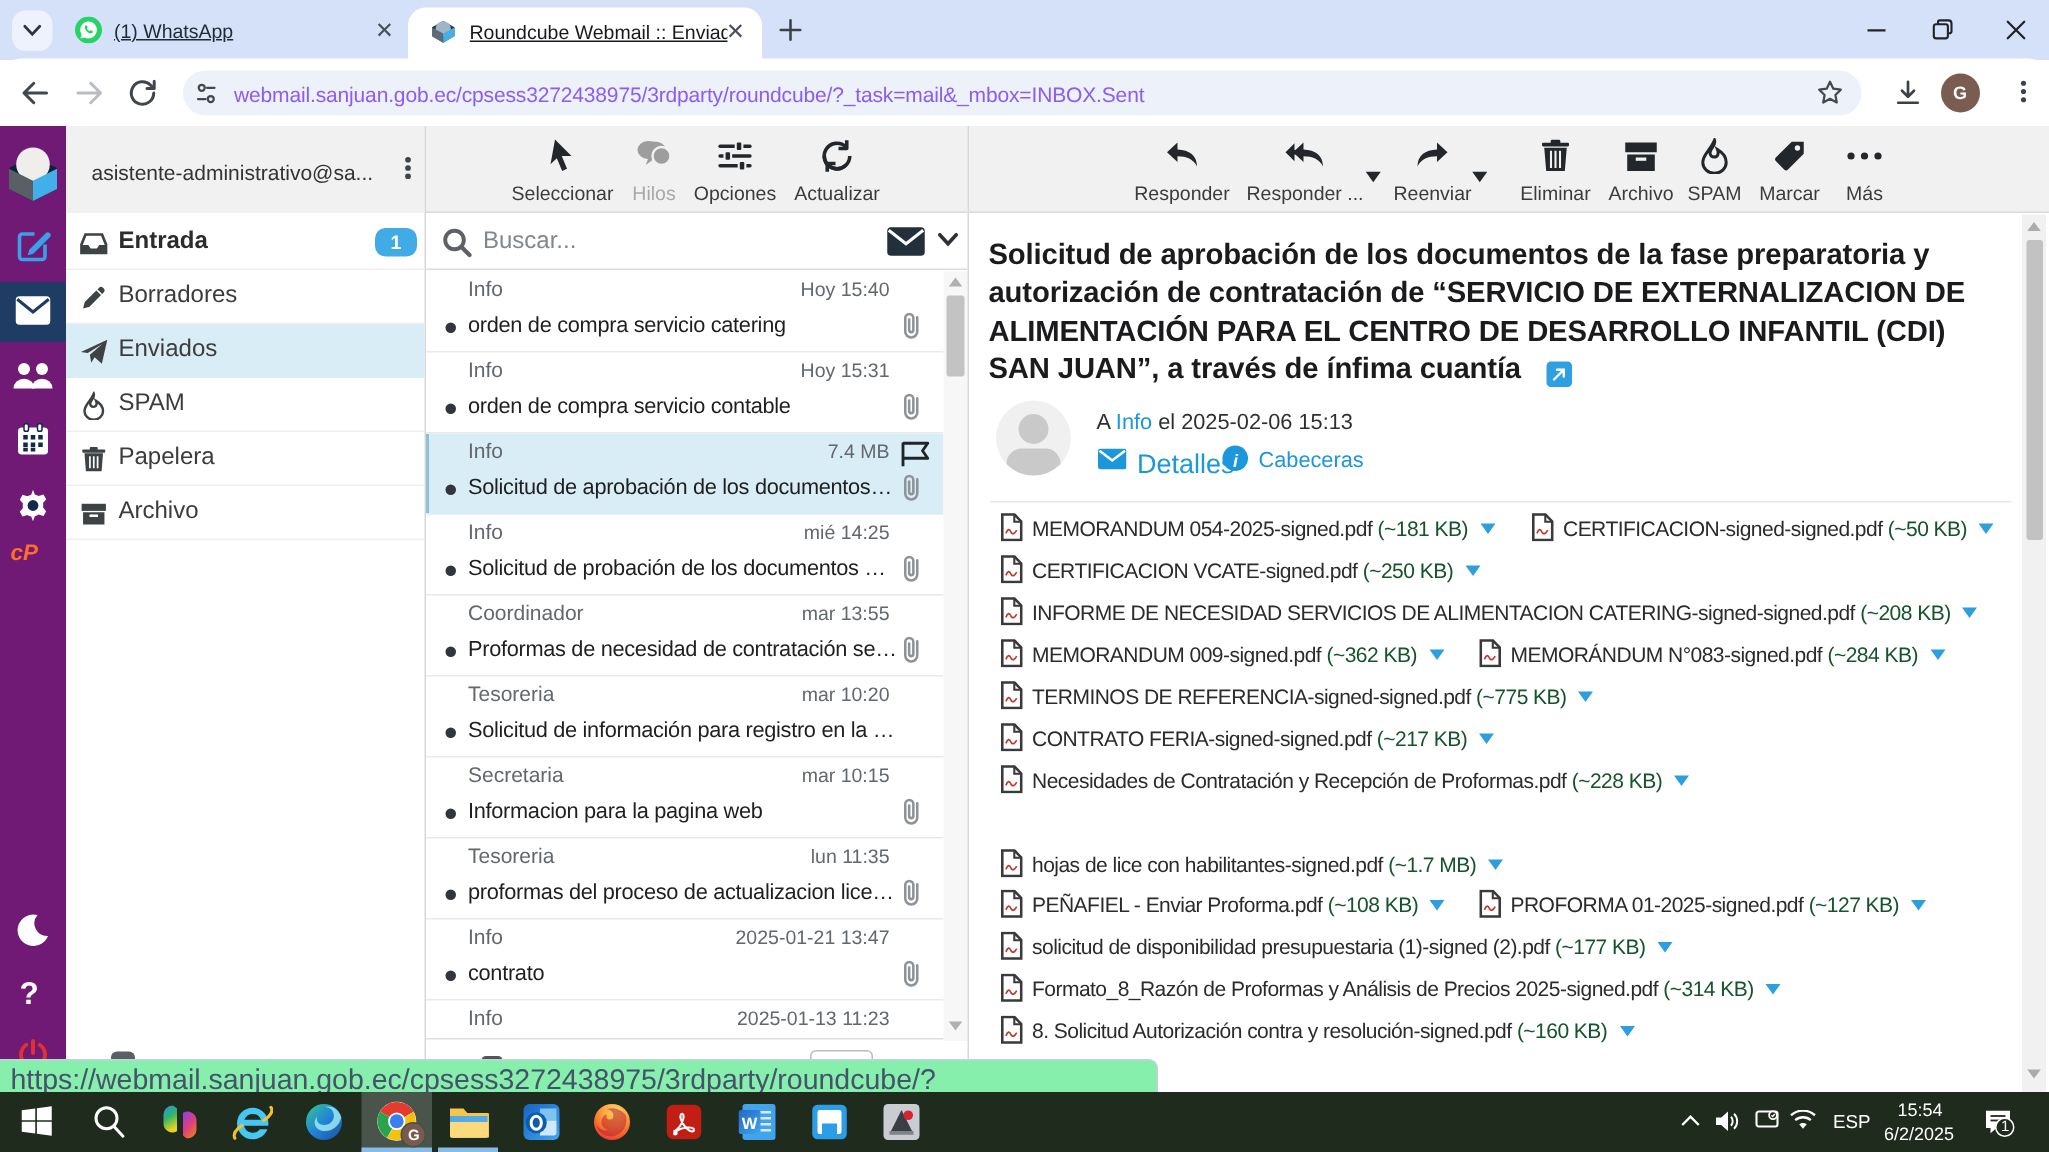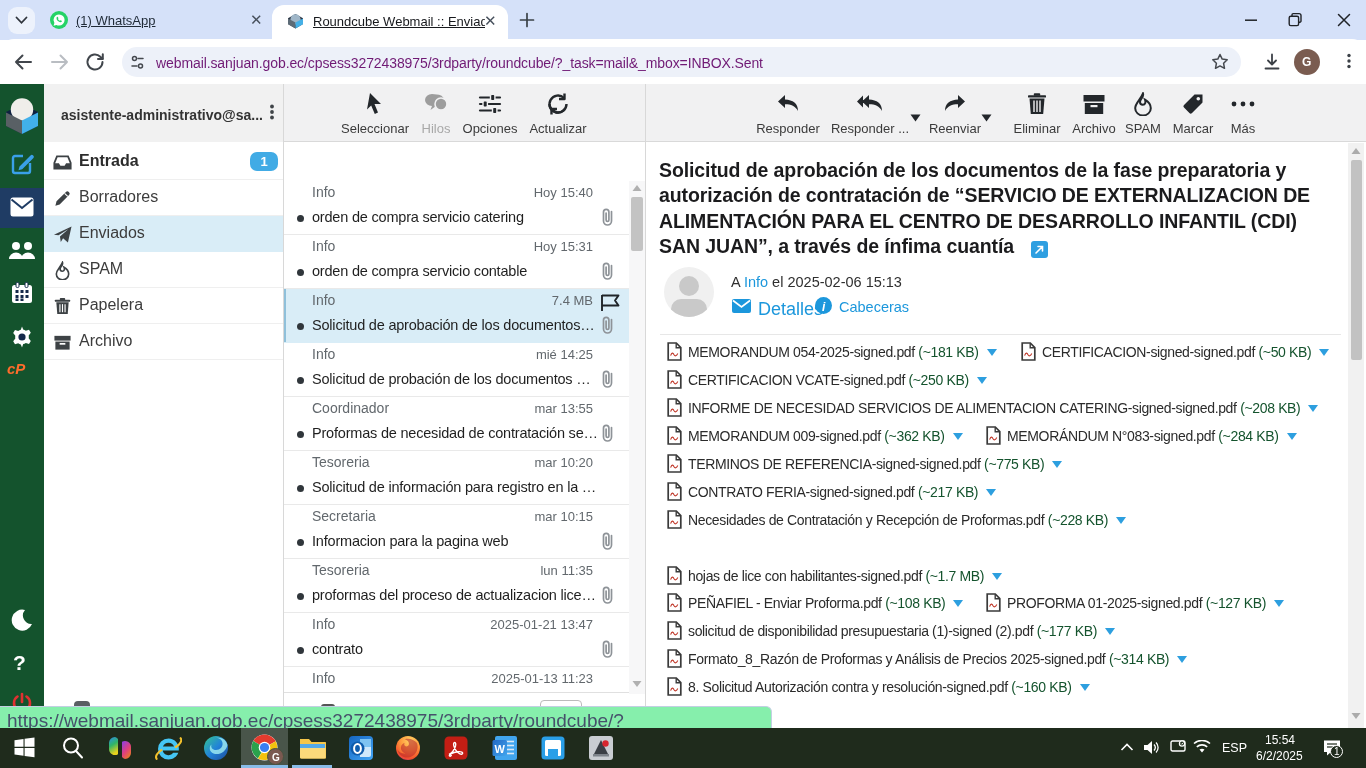--- a/index.html
+++ b/index.html
@@ -11,26 +11,26 @@
 #tsearch { left:8px; top:7px; width:27px; height:27px; background:#edf2fc; border-radius:9px; }
 #tsearch svg { position:absolute; left:7px; top:9px; }
 .tab1 { left:38px; top:0; width:232px; height:40px; }
 .tabtitle { font-size:13px; color:#1f2a37; top:13px;text-decoration:underline; }
 .tabx { color:#47505c; font-size:15px; }
 #activetab { left:272px; top:5px; width:236px; height:35px; background:#fff; border-radius:12px 12px 0 0; }
 #plustab { left:519px; top:12px; width:16px; height:16px; }
 .winbtn { top:12px; width:16px; height:16px; }
 #toolbar { left:0; top:39px; width:1366px; height:45px; background:#fff; border-radius:14px 14px 0 0; }
 #urlpill { left:122px; top:47px; width:1119px; height:30px; border-radius:15px; background:#edf1f9; }
-#urltext { left:156px; top:55px; font-size:14px; color:#701a75; letter-spacing:-0.1px; }
-
-#sidebar { left:0; top:84px; width:44px; height:622px; background:#14532d; }
+#urltext { left:156px; top:55px; font-size:14px; color:#8b5cf6; letter-spacing:-0.1px; }
+
+#sidebar { left:0; top:84px; width:44px; height:622px; background:#701a75; }
 #folders { left:44px; top:84px; width:239px; height:644px; background:#fff; }
 #fhead { left:0; top:0; width:239px; height:58px; background:#f1f1f1; }
-#fhead .acct { left:17px; top:23px; font-size:14px; font-weight:bold; color:#333; white-space:nowrap; }
+#fhead .acct { left:17px; top:23px; font-size:14px; font-weight:normal; color:#333; white-space:nowrap; }
 .frow { left:0; width:239px; height:36px; border-bottom:1px solid #efefef; }
 .frow .fname { left:35px; top:8px; font-size:16px; color:#3c3c3c; }
 .ficon { left:9px; top:9px; width:19px; height:19px; }
 #mlist { left:283px; top:84px; width:362px; height:644px; background:#fff; border-left:1px solid #d8d8d8; }
 #rpane { left:645px; top:84px; width:721px; height:644px; background:#fff; border-left:1px solid #d8d8d8; }
 .rtoolbar { background:#f1f1f2; border-bottom:1px solid #d9d9d9; }
 .tbtn { text-align:center; color:#3b3b3b; font-size:13px; }
 .tbtn .lbl { position:absolute; left:0; width:100%; top:37px; }
 .tbtn svg { position:absolute; top:8px; left:50%; transform:translateX(-50%); }
 .tbtn.dis { color:#a8a8a8; }
@@ -284,20 +284,34 @@
     </div>
     <div class="abs tbtn" style="left:238px;top:0;width:72px;height:58px">
       <svg width="24" height="24" viewBox="0 0 24 24">
           <path d="M20.5 12 a8.5 8.5 0 1 1-2.5-6" fill="none" stroke="#23272b" stroke-width="2.4"></path>
           <path d="M18.5 1.5 V7 H13" fill="none" stroke="#23272b" stroke-width="2.4" stroke-linejoin="round"></path>
           <path d="M3.5 12 a8.5 8.5 0 0 0 14.5 6" fill="none" stroke="#23272b" stroke-width="2.4"></path>
           <path d="M5.5 22.5 V17 H11" fill="none" stroke="#23272b" stroke-width="2.4" stroke-linejoin="round"></path>
         </svg>
       <span class="lbl">Actualizar</span>
     </div>
+  </div>
+  <div class="abs" style="left:0;top:58px;width:362px;height:38px;border-bottom:1px solid #dcdcdc">
+    <svg class="abs" style="left:10px;top:9px" width="21" height="21" viewBox="0 0 21 21">
+        <circle cx="9" cy="9" r="6.2" fill="none" stroke="#5d6165" stroke-width="2.6"></circle>
+        <path d="M13.5 13.5 L19 19" stroke="#5d6165" stroke-width="2.8" stroke-linecap="round"></path>
+      </svg>
+    <span class="abs" style="left:38px;top:10px;font-size:16px;color:#82878c">Buscar...</span>
+    <svg class="abs" style="left:307px;top:9px" width="26" height="20" viewBox="0 0 26 20">
+        <rect x="0.5" y="0.5" width="25" height="19" rx="2.5" fill="#22303c"></rect>
+        <path d="M1.5 2.5 L13 11.5 L24.5 2.5" fill="none" stroke="#fff" stroke-width="2"></path>
+      </svg>
+    <svg class="abs" style="left:341px;top:13px" width="14" height="10" viewBox="0 0 14 10">
+        <path d="M1.5 1.5 L7 7.5 L12.5 1.5" stroke="#2f3337" stroke-width="2.4" fill="none" stroke-linecap="round"></path>
+      </svg>
   </div>
 
   <div class="abs mrow" style="top:97px">
       <span class="abs msender">Info</span>
       <span class="abs mdate">Hoy 15:40</span>
       <span class="abs mdot"></span>
       <span class="abs msubj">orden de compra servicio catering</span>
       <svg class="abs mclip" width="18" height="20" viewBox="0 0 18 20">
         <path d="M12.5 4.5 V14 a4 4 0 0 1-8 0 V5 a2.7 2.7 0 0 1 5.4 0 V13 a1.4 1.4 0 0 1-2.8 0 V6" fill="none" stroke="#8e9398" stroke-width="1.7" stroke-linecap="round"></path>
       </svg>

